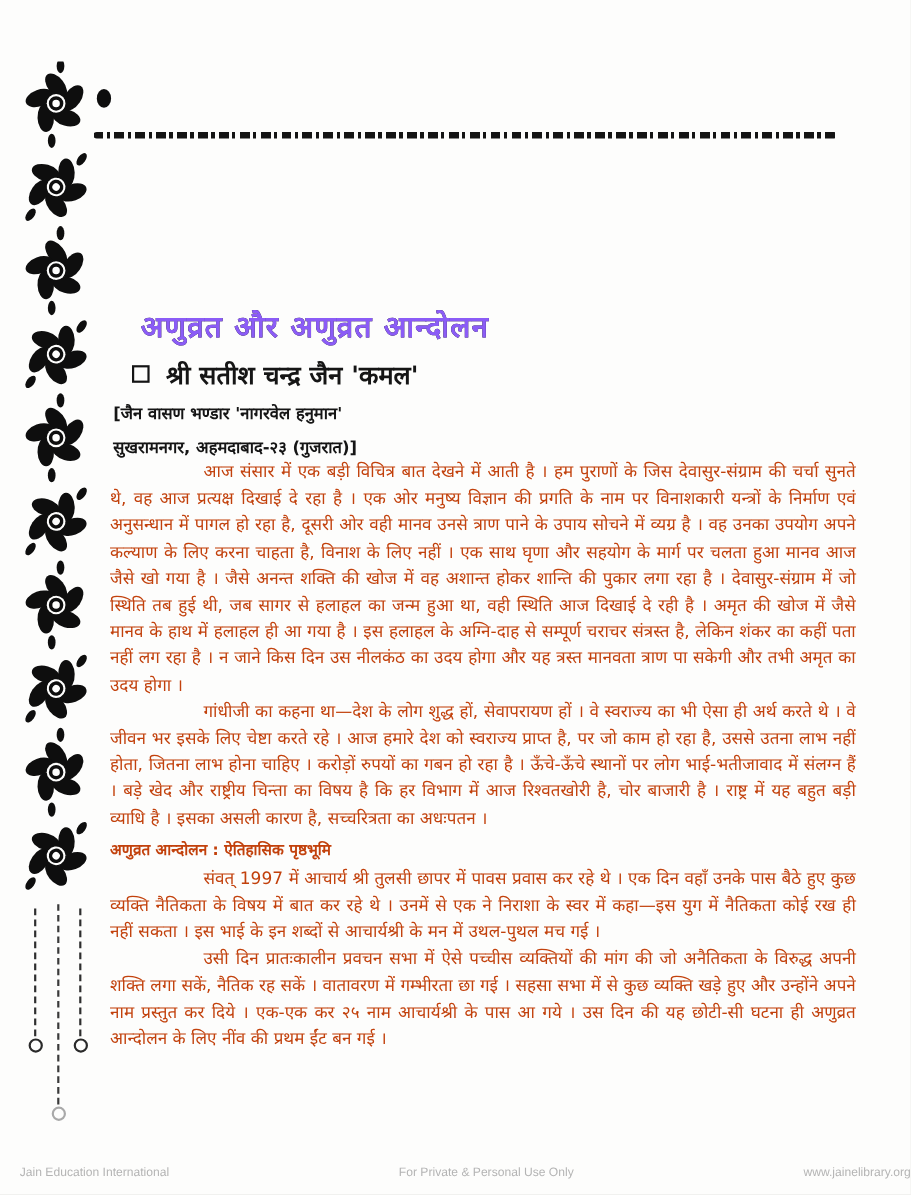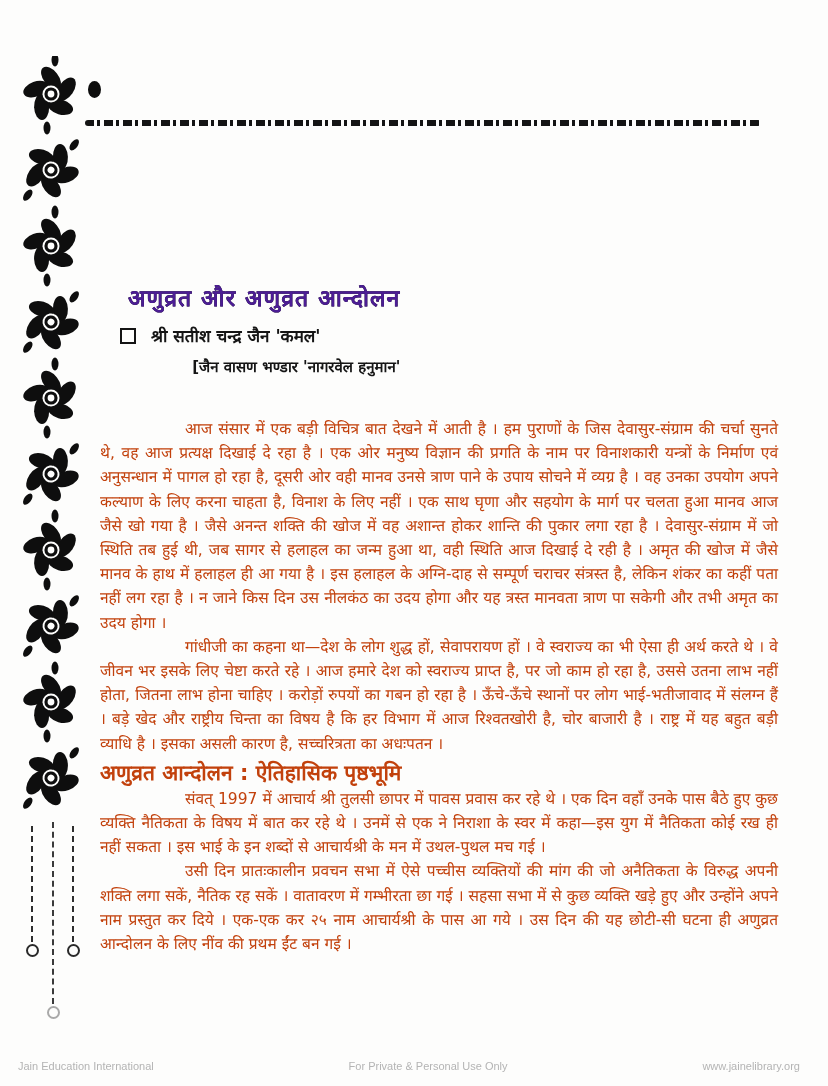--- a/index.html
+++ b/index.html
@@ -24,39 +24,39 @@
   .ring-mid{left:47px;top:1006px;border-color:#a9a9a9;}
   .ring-right{left:67px;top:944px;}
   
   .top-dot{position:absolute;left:88px;top:81px;width:13px;height:17px;background:#0d0d0d;border-radius:50%;}
   .dashdot{position:absolute;left:85px;top:120px;width:676px;height:6px;
     background:repeating-linear-gradient(90deg,#141414 0 9px,transparent 9px 12px,#141414 12px 15px,transparent 15px 19px);
     border-radius:3px;}
   
   .title-block{position:absolute;left:100px;top:281px;}
   .title-block h1{
-    margin:0 0 0 28px;font-size:23px;line-height:34px;font-weight:bold;
-    letter-spacing:1px;color:#4c1d95;
+    margin:0 0 0 28px;font-size:27px;line-height:34px;font-weight:bold;
+    letter-spacing:1px;color:#8b5cf6;
     text-shadow:0 0 0.6px #101010;
   }
-  .author-line{margin:9px 0 0 20px;font-size:17px;font-weight:bold;display:flex;align-items:center;}
+  .author-line{margin:9px 0 0 20px;font-size:23px;font-weight:bold;display:flex;align-items:center;}
   .sq{display:inline-block;width:12px;height:12px;border:2px solid #141414;margin-right:15px;}
-  .affil{margin:9px 0 0 3px;font-size:15px;font-weight:600;line-height:22px;text-align:right;}
+  .affil{margin:9px 0 0 3px;font-size:15px;font-weight:600;line-height:22px;}
   
   .body-text{
     position:absolute;left:100px;top:417px;width:678px;
     font-size:15.5px;line-height:24.2px;text-align:justify;color:#c2410c;
   }
   .body-text p{margin:0;text-indent:85px;}
-  .body-text h2{font-size:21px;line-height:24px;margin:5px 0 2px 0;font-weight:bold;text-indent:0;}
+  .body-text h2{font-size:14px;line-height:24px;margin:5px 0 2px 0;font-weight:bold;text-indent:0;}
   
   .footer{
     position:absolute;left:0;right:0;top:1060px;
     display:flex;justify-content:space-between;align-items:center;
-    padding:0 28px 0 18px;
+    padding:0 0 0 18px;
     font-family:"Liberation Sans",sans-serif;font-size:11px;color:#b4b4b4;
   }
 </style>
 </head>
 <body>
 
 <div class="page">
 
   <svg class="ornament" width="60" height="762" viewBox="0 0 60 762" aria-hidden="true">
     <defs>
@@ -96,20 +96,21 @@
   <div class="top-dot"></div>
   <div class="dashdot"></div>
 
   <div class="title-block">
     <h1>अणुव्रत और अणुव्रत आन्दोलन</h1>
     <div class="author-line">
       <span class="sq"></span>
       <span>श्री सतीश चन्द्र जैन 'कमल'</span>
     </div>
     <div class="affil">[जैन वासण भण्डार 'नागरवेल हनुमान'</div>
+    <div class="affil">सुखरामनगर, अहमदाबाद-२३ (गुजरात)]</div>
   </div>
 
   <div class="body-text">
     <p>आज संसार में एक बड़ी विचित्र बात देखने में आती है । हम पुराणों के जिस देवासुर-संग्राम की चर्चा सुनते थे, वह आज प्रत्यक्ष दिखाई दे रहा है ।  एक ओर मनुष्य विज्ञान की प्रगति के नाम पर विनाशकारी यन्त्रों के निर्माण एवं अनुसन्धान में पागल हो रहा है, दूसरी ओर वही मानव उनसे त्राण पाने के उपाय सोचने में व्यग्र है । वह उनका उपयोग अपने कल्याण के लिए करना चाहता है, विनाश के लिए नहीं । एक साथ घृणा और सहयोग के मार्ग पर चलता हुआ मानव आज जैसे खो गया है ।  जैसे अनन्त शक्ति की खोज में वह अशान्त होकर शान्ति की पुकार लगा रहा है । देवासुर-संग्राम में जो स्थिति तब हुई थी, जब सागर से हलाहल का जन्म हुआ था, वही स्थिति आज दिखाई दे रही है ।  अमृत की खोज में जैसे मानव के हाथ में हलाहल ही आ गया है । इस हलाहल के अग्नि-दाह से सम्पूर्ण चराचर संत्रस्त है, लेकिन शंकर का कहीं पता नहीं लग रहा है । न जाने किस दिन उस नीलकंठ का उदय होगा और यह त्रस्त मानवता त्राण पा सकेगी और तभी अमृत का उदय होगा ।</p>
     <p>गांधीजी का कहना था—देश के लोग शुद्ध हों, सेवापरायण हों । वे स्वराज्य का भी ऐसा ही अर्थ करते थे ।  वे जीवन भर इसके लिए चेष्टा करते रहे ।  आज हमारे देश को स्वराज्य प्राप्त है, पर जो काम हो रहा है, उससे उतना लाभ नहीं होता, जितना लाभ होना चाहिए ।  करोड़ों रुपयों का गबन हो रहा है । ऊँचे-ऊँचे स्थानों पर लोग भाई-भतीजावाद में संलग्न हैं ।  बड़े खेद और राष्ट्रीय चिन्ता का विषय है कि हर विभाग में आज रिश्वतखोरी है, चोर बाजारी है । राष्ट्र में यह बहुत बड़ी व्याधि है । इसका असली कारण है, सच्चरित्रता का अधःपतन ।</p>
     <h2>अणुव्रत आन्दोलन : ऐतिहासिक पृष्ठभूमि</h2>
     <p>संवत् 1997 में आचार्य श्री तुलसी छापर में पावस प्रवास कर रहे थे । एक दिन वहाँ उनके पास बैठे हुए कुछ व्यक्ति नैतिकता के विषय में बात कर रहे थे ।  उनमें से एक ने निराशा के स्वर में कहा—इस युग में नैतिकता कोई रख ही नहीं सकता । इस भाई के इन शब्दों से आचार्यश्री के मन में उथल-पुथल मच गई ।</p>
     <p>उसी दिन प्रातःकालीन प्रवचन सभा में ऐसे पच्चीस व्यक्तियों की मांग की जो अनैतिकता के विरुद्ध अपनी शक्ति लगा सकें, नैतिक रह सकें ।  वातावरण में गम्भीरता छा गई । सहसा सभा में से कुछ व्यक्ति खड़े हुए और उन्होंने अपने नाम प्रस्तुत कर दिये । एक-एक कर २५ नाम आचार्यश्री के पास आ गये । उस दिन की यह छोटी-सी घटना ही अणुव्रत आन्दोलन के लिए नींव की प्रथम ईंट बन गई ।</p>
   </div>
 

